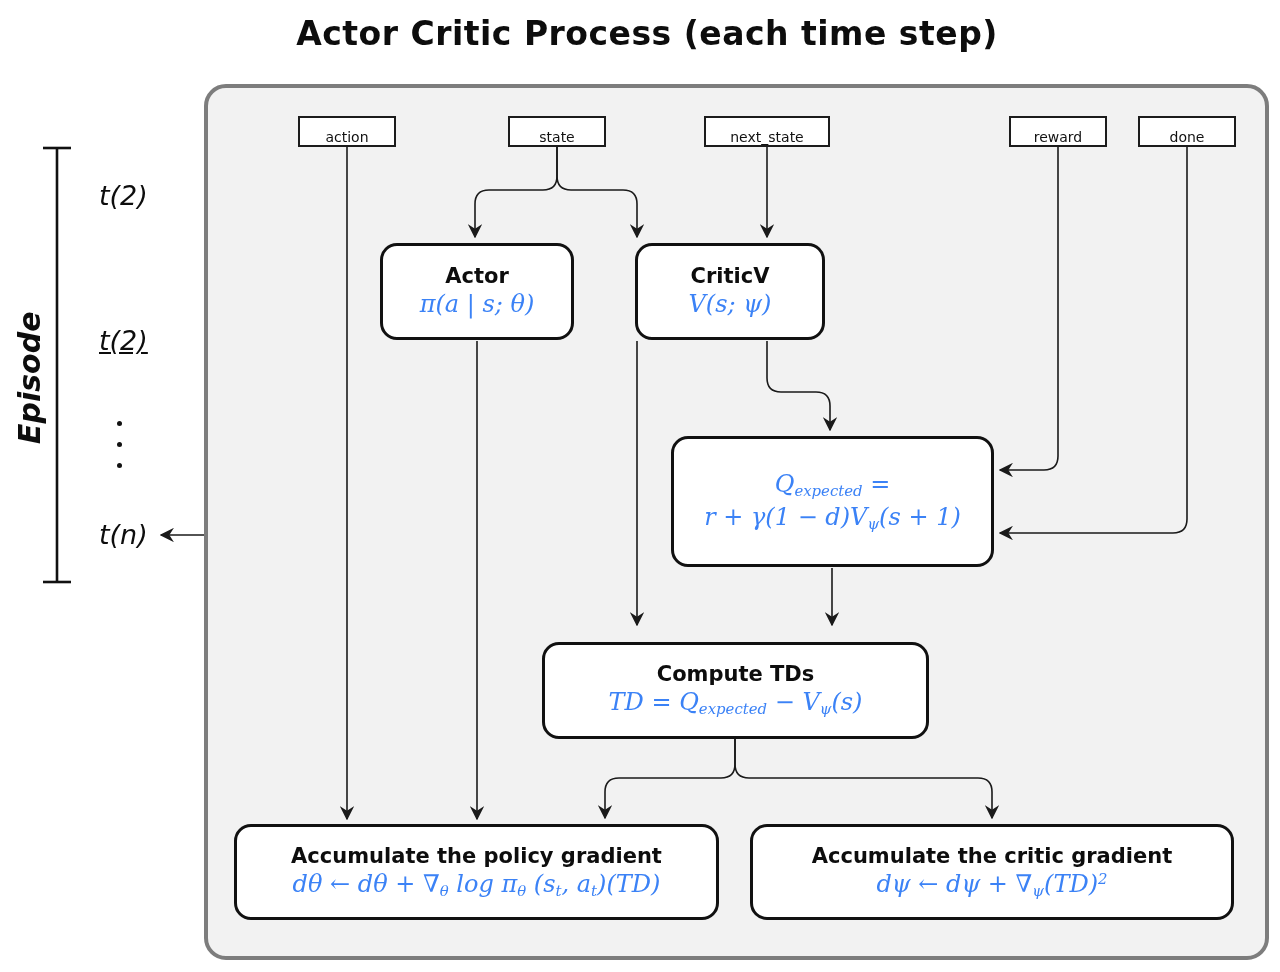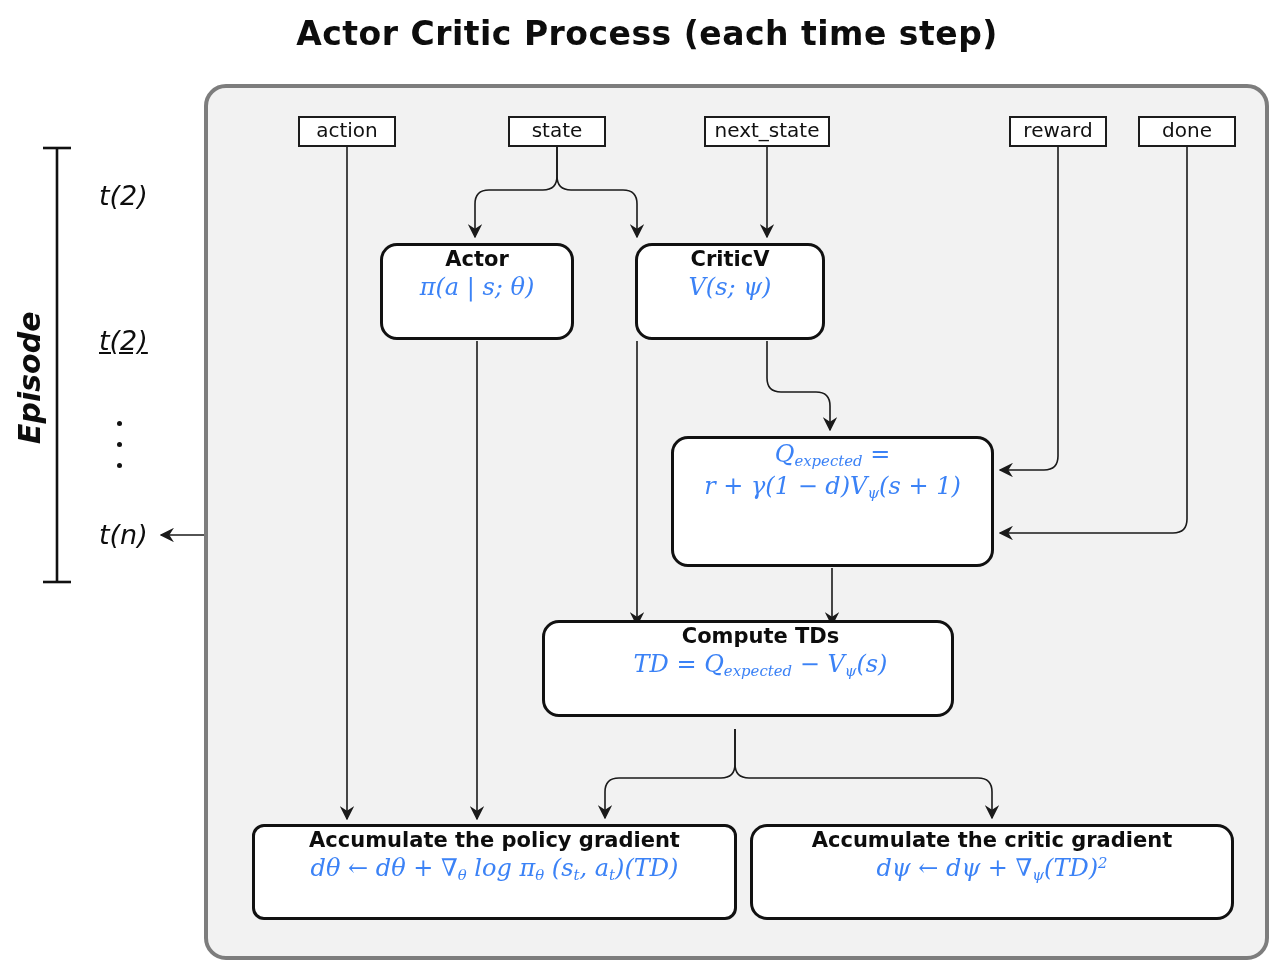--- a/index.html
+++ b/index.html
@@ -30,32 +30,32 @@
     border: 4px solid #7d7d7d;
     border-radius: 22px;
   }
   svg.wires { position: absolute; left: 0; top: 0; z-index: 2; }
   .inbox {
     position: absolute;
     height: 27px;
     background: #ffffff;
     border: 2px solid #1c1c1c;
     z-index: 3;
-    display: flex; align-items: flex-start; justify-content: center;
-    font-size: 20px;
+    display: flex; align-items: flex-end; justify-content: center;
+    font-size: 14px;
     white-space: nowrap;
   }
   .node {
     position: absolute;
     background: #ffffff;
     border: 3px solid #111111;
     border-radius: 17px;
     z-index: 3;
     display: flex; flex-direction: column;
-    align-items: center; justify-content: flex-start;
+    align-items: center; justify-content: center;
     text-align: center;
     white-space: nowrap;
   }
   .node-title { font-size: 21px; font-weight: bold; line-height: 1.25; color: #0d0d0d; }
   .node-math {
     font-family: "DejaVu Serif", serif;
     font-style: italic;
     font-size: 24px;
     line-height: 1.3;
     color: #3b82f6;
@@ -150,26 +150,26 @@
   <div class="node" style="left:628px; top:243px; width:184px; height:91px;">
     <div class="node-title">CriticV</div>
     <div class="node-math"><span>V(s; ψ)</span></div>
   </div>
 
   <div class="node" style="left:664px; top:436px; width:317px; height:125px;">
     <div class="node-math"><span>Q</span><span class="sub">expected</span><span> =</span></div>
     <div class="node-math"><span>r + γ(1 − d)V</span><span class="sub">ψ</span><span>(s + 1)</span></div>
   </div>
 
-  <div class="node" style="left:535px; top:620px; width:381px; height:91px;padding-left:25px;">
+  <div class="node" style="left:535px; top:642px; width:381px; height:91px;">
     <div class="node-title">Compute TDs</div>
     <div class="node-math"><span>TD = Q</span><span class="sub">expected</span><span> − V</span><span class="sub">ψ</span><span>(s)</span></div>
   </div>
 
-  <div class="node" style="left:245px; top:824px; width:479px; height:90px;border-radius:12px;">
+  <div class="node" style="left:227px; top:824px; width:479px; height:90px;">
     <div class="node-title">Accumulate the policy gradient</div>
     <div class="node-math"><span>dθ ← dθ + ∇</span><span class="sub">θ</span><span> log π</span><span class="sub">θ</span><span> (s</span><span class="sub">t</span><span>, a</span><span class="sub">t</span><span>)(TD)</span></div>
   </div>
 
   <div class="node" style="left:743px; top:824px; width:478px; height:90px;">
     <div class="node-title">Accumulate the critic gradient</div>
     <div class="node-math"><span>dψ ← dψ + ∇</span><span class="sub">ψ</span><span>(TD)</span><span class="sup">2</span></div>
   </div>
 
   <div class="episode-label">Episode</div>

